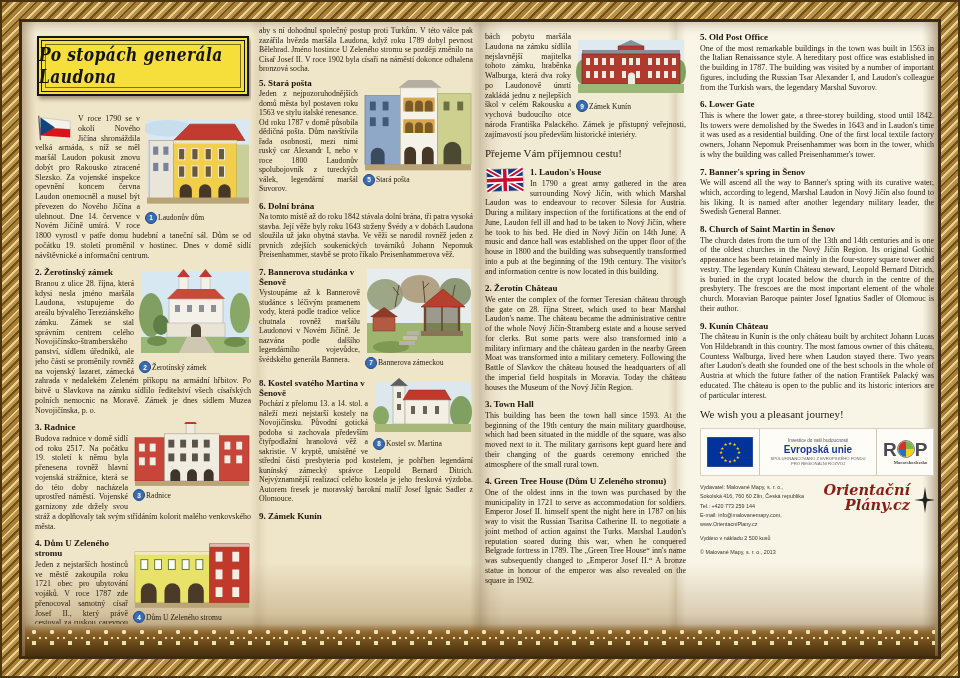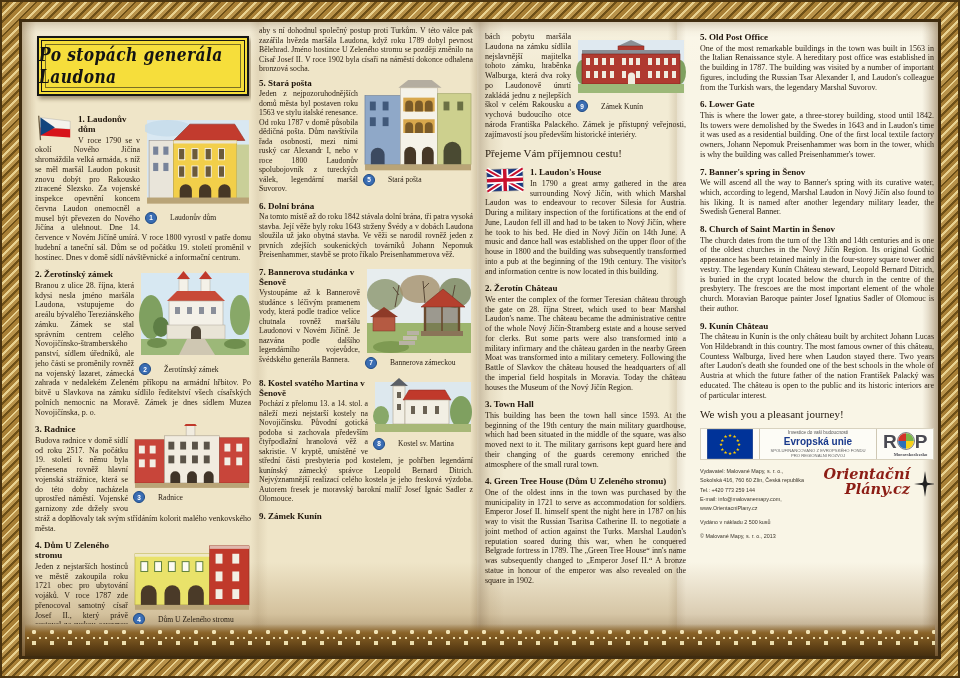--- a/index.html
+++ b/index.html
@@ -30,28 +30,28 @@
   .banner-title{font-family:"DejaVu Serif",serif;font-style:italic;font-weight:bold;
     font-size:15.5px;letter-spacing:.4px;color:#141414;transform:scaleY(1.15);}
   .sec{margin-bottom:7px;}
   .sec::after{content:"";display:block;clear:both;}
   h3{font-size:9px;margin:4px 0 1.5px 0;color:#20160c;}
   .body{font-size:8px;line-height:1.22;text-align:justify;margin:0;}
   .panel-b .body{font-size:7.8px;}
   .illus{float:right;margin:0 0 2px 5px;width:106px;}
   .illus svg{display:block;width:100%;height:auto;}
   .w118{width:118px;} .w112{width:112px;} .w108{width:108px;} .w100{width:100px;text-align:center;} .w110{width:110px;}
-  .cap{display:flex;align-items:center;gap:13px;font-size:7.6px;color:#2a2016;margin-top:2px;}
+  .cap{display:flex;align-items:center;gap:1px;font-size:7.6px;color:#2a2016;margin-top:2px;}
   .capnum{flex:0 0 auto;width:10px;height:10px;border-radius:50%;background:#3a6db3;border:1px solid #1e4a85;
     color:#fff;font-size:6.5px;font-weight:bold;display:inline-flex;align-items:center;justify-content:center;
     font-family:"Liberation Sans",sans-serif;}
   .flag{float:left;margin:0 5px 2px 0;}
   .greet{font-size:11px;margin:8px 0;}
   .logostrip{display:flex;align-items:stretch;gap:0;margin-top:8px;background:#fdfcf6;border:1px solid #d8d2bf;}
-  .logocell{padding:0 6px;display:flex;flex-direction:column;align-items:center;justify-content:center;}
+  .logocell{padding:8px 6px;display:flex;flex-direction:column;align-items:center;justify-content:center;}
   .logocell+.logocell{border-left:1px solid #cfc8b4;}
   .eu-text{min-width:104px;text-align:center;font-family:"Liberation Sans",sans-serif;}
   .eu-top{font-size:4.6px;color:#555;}
   .eu-name{font-size:10px;font-weight:bold;color:#1a3a8c;margin:1px 0;}
   .eu-sub{font-size:4.2px;color:#666;line-height:1.3;}
   .rop{display:flex;align-items:center;font-family:"Liberation Sans",sans-serif;font-weight:bold;color:#4a4a52;}
   .rop-letter{font-size:19px;line-height:1;}
   .rop-sub{font-size:4.6px;color:#4a4a52;font-weight:bold;margin-top:1px;align-self:flex-end;}
   .edition{font-family:"Liberation Sans",sans-serif;font-weight:bold;font-size:10.6px;color:#c42617;
     text-align:center;margin-top:10px;letter-spacing:.2px;}
@@ -113,21 +113,20 @@
             <span class="capnum">1</span>
             <span>Laudonův dům</span>
           </figcaption>
         </figure>
         <svg class="flag" width="38" height="27" viewBox="0 0 40 30">
           <line x1="3" y1="2" x2="5" y2="29" stroke="#6a5a40" stroke-width="1.4"></line>
           <polygon points="5,4 38,8 38,17 5,15" fill="#f4f2ec" stroke="#9a9a9a" stroke-width=".4"></polygon>
           <polygon points="5,15 38,17 38,26 5,24" fill="#d7141a"></polygon>
           <polygon points="5,4 21,15 5,24" fill="#11457e"></polygon>
         </svg>
-        <h3>1. Laudonův dům</h3>
         <p class="body">V roce 1790 se v okolí Nového Jičína shromáždila velká armáda, s níž se měl maršál Laudon pokusit znovu dobýt pro Rakousko ztracené Slezsko. Za vojenské inspekce opevnění koncem června Laudon onemocněl a musel být převezen do Nového Jičína a ulehnout. Dne 14. července v Novém Jičíně umírá. V roce 1800 vyrostl v patře domu hudební a taneční sál. Dům se od počátku 19. století proměnil v hostinec. Dnes v domě sídlí návštěvnické a informační centrum.</p>
       </div>
 
       <div class="sec">
         <figure class="illus w112">
           <svg viewBox="0 0 112 92">
             <rect x="2" y="4" width="108" height="66" fill="#d7e8f2"></rect>
             <ellipse cx="12" cy="48" rx="12" ry="22" fill="#7fa060"></ellipse>
             <ellipse cx="101" cy="46" rx="10" ry="20" fill="#88a868"></ellipse>
             <ellipse cx="22" cy="58" rx="8" ry="10" fill="#5e7e45"></ellipse>

